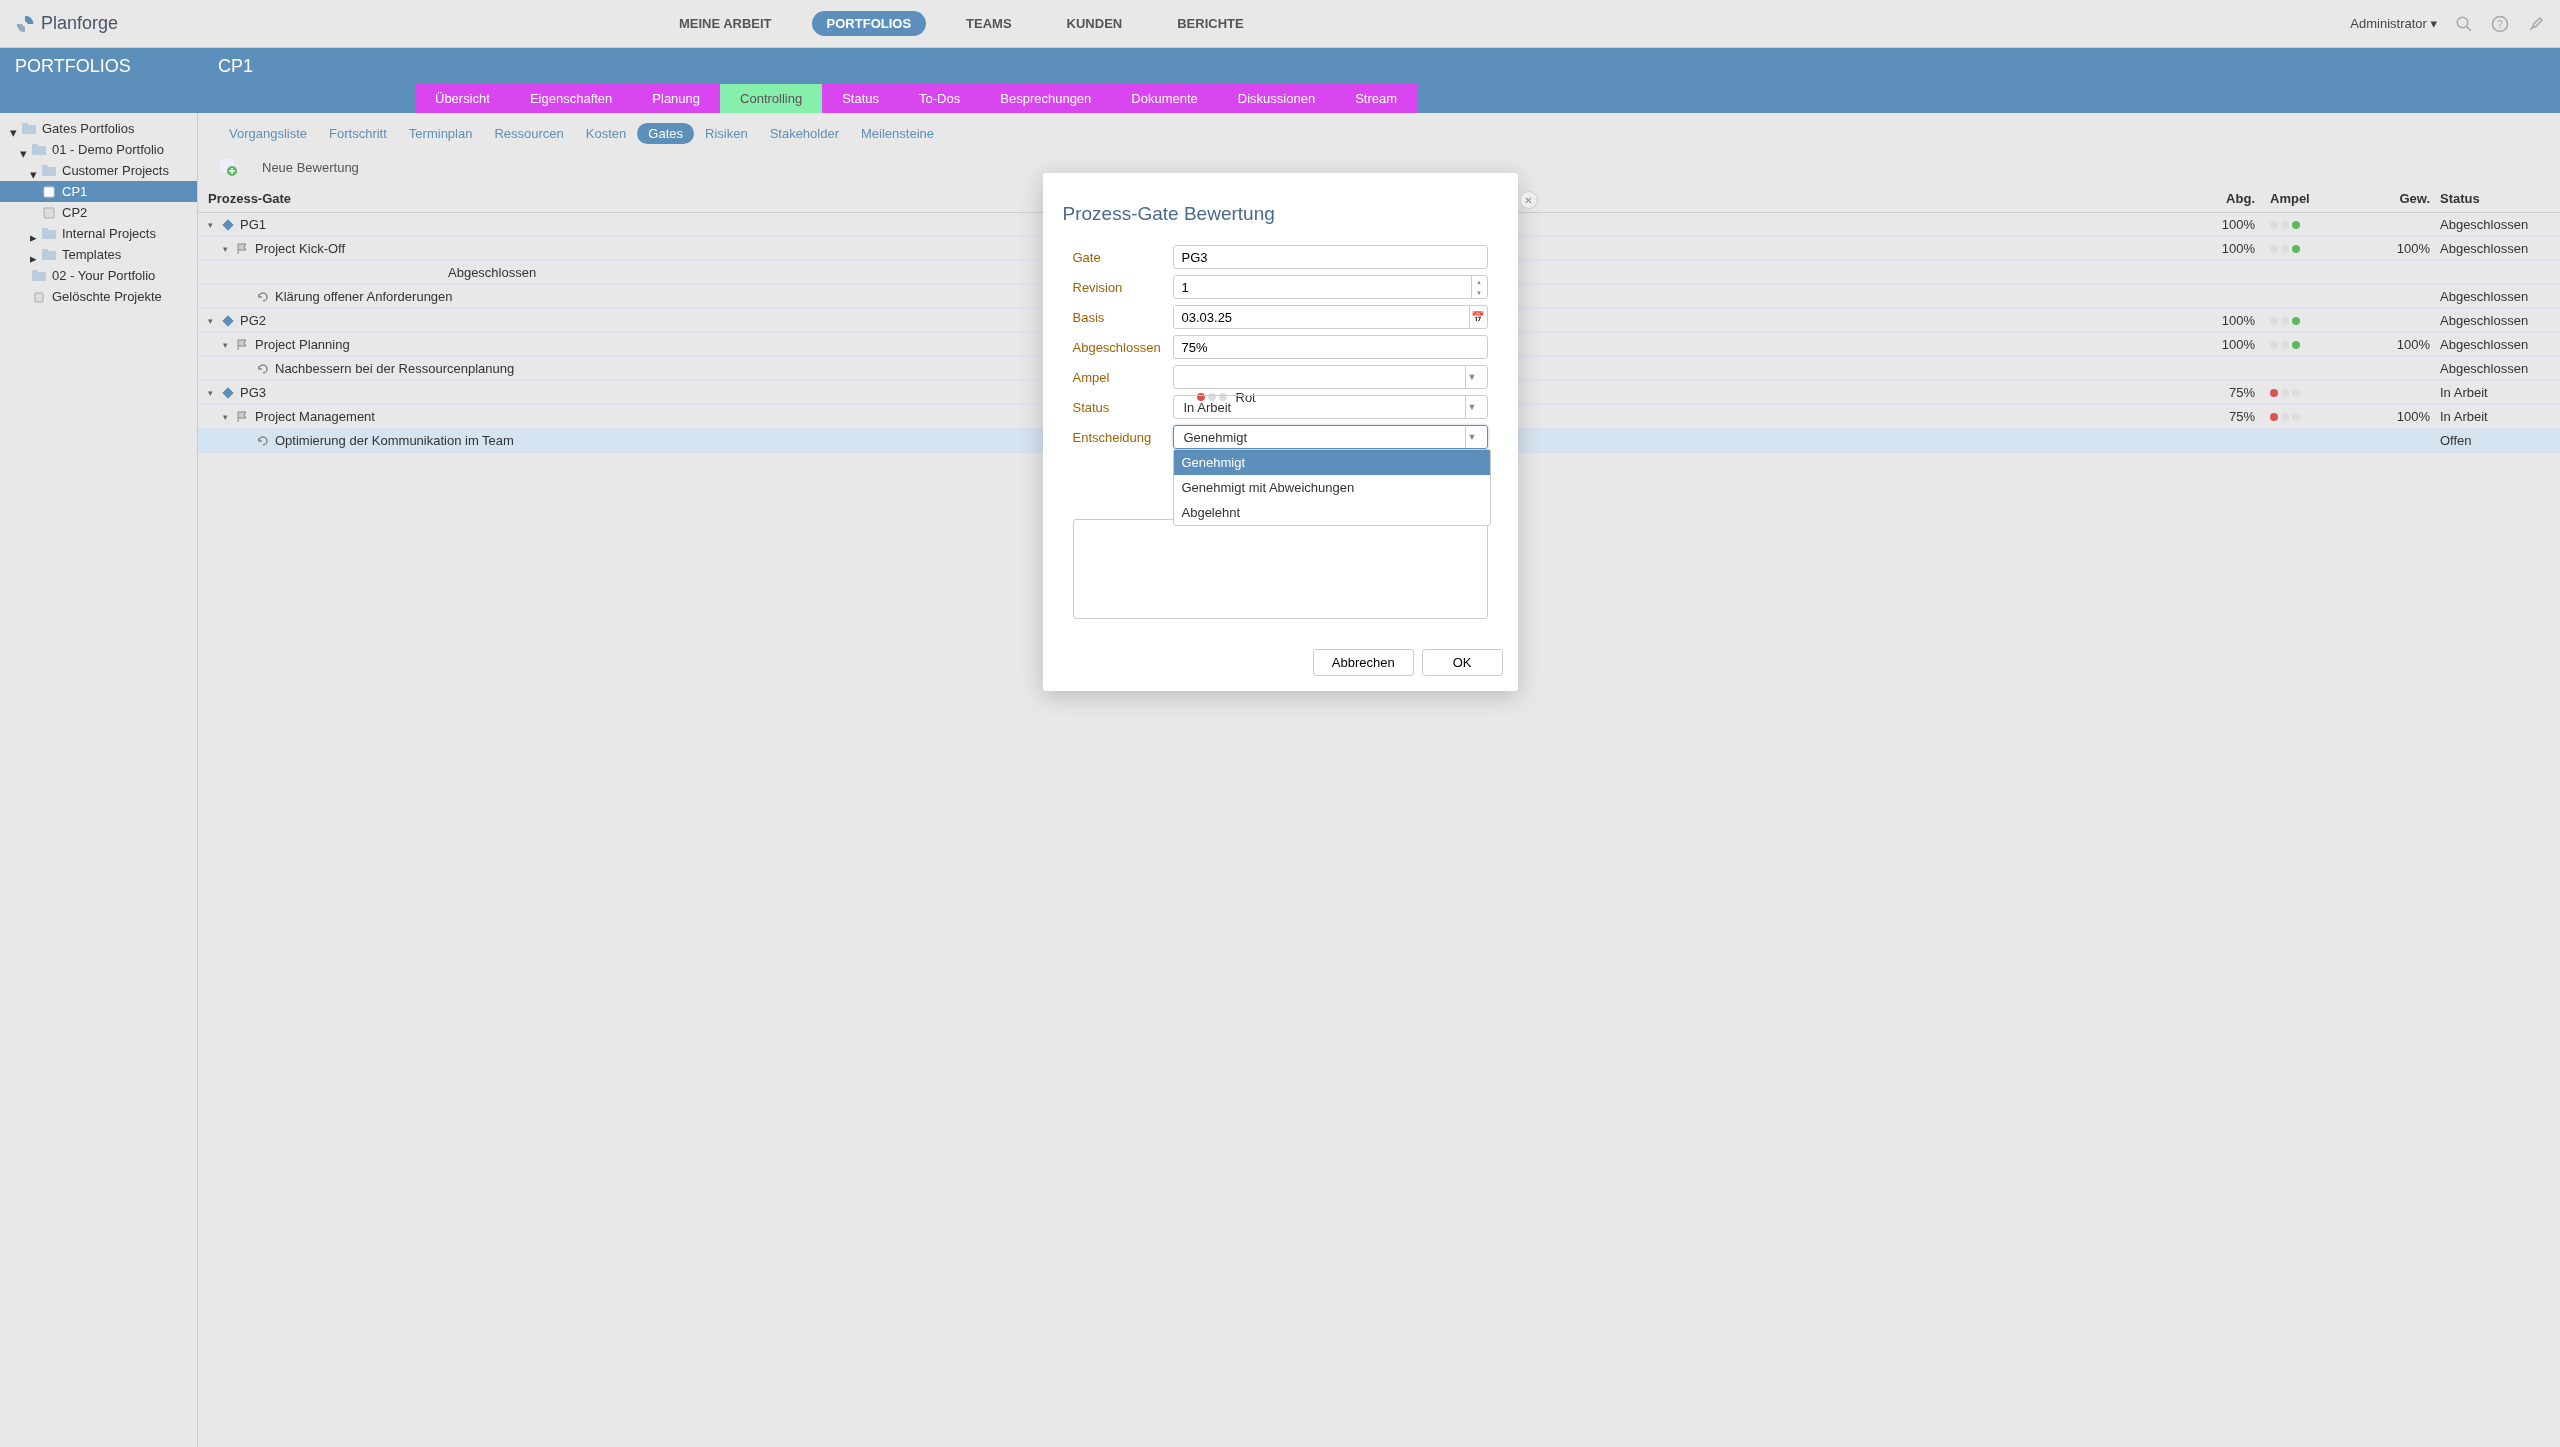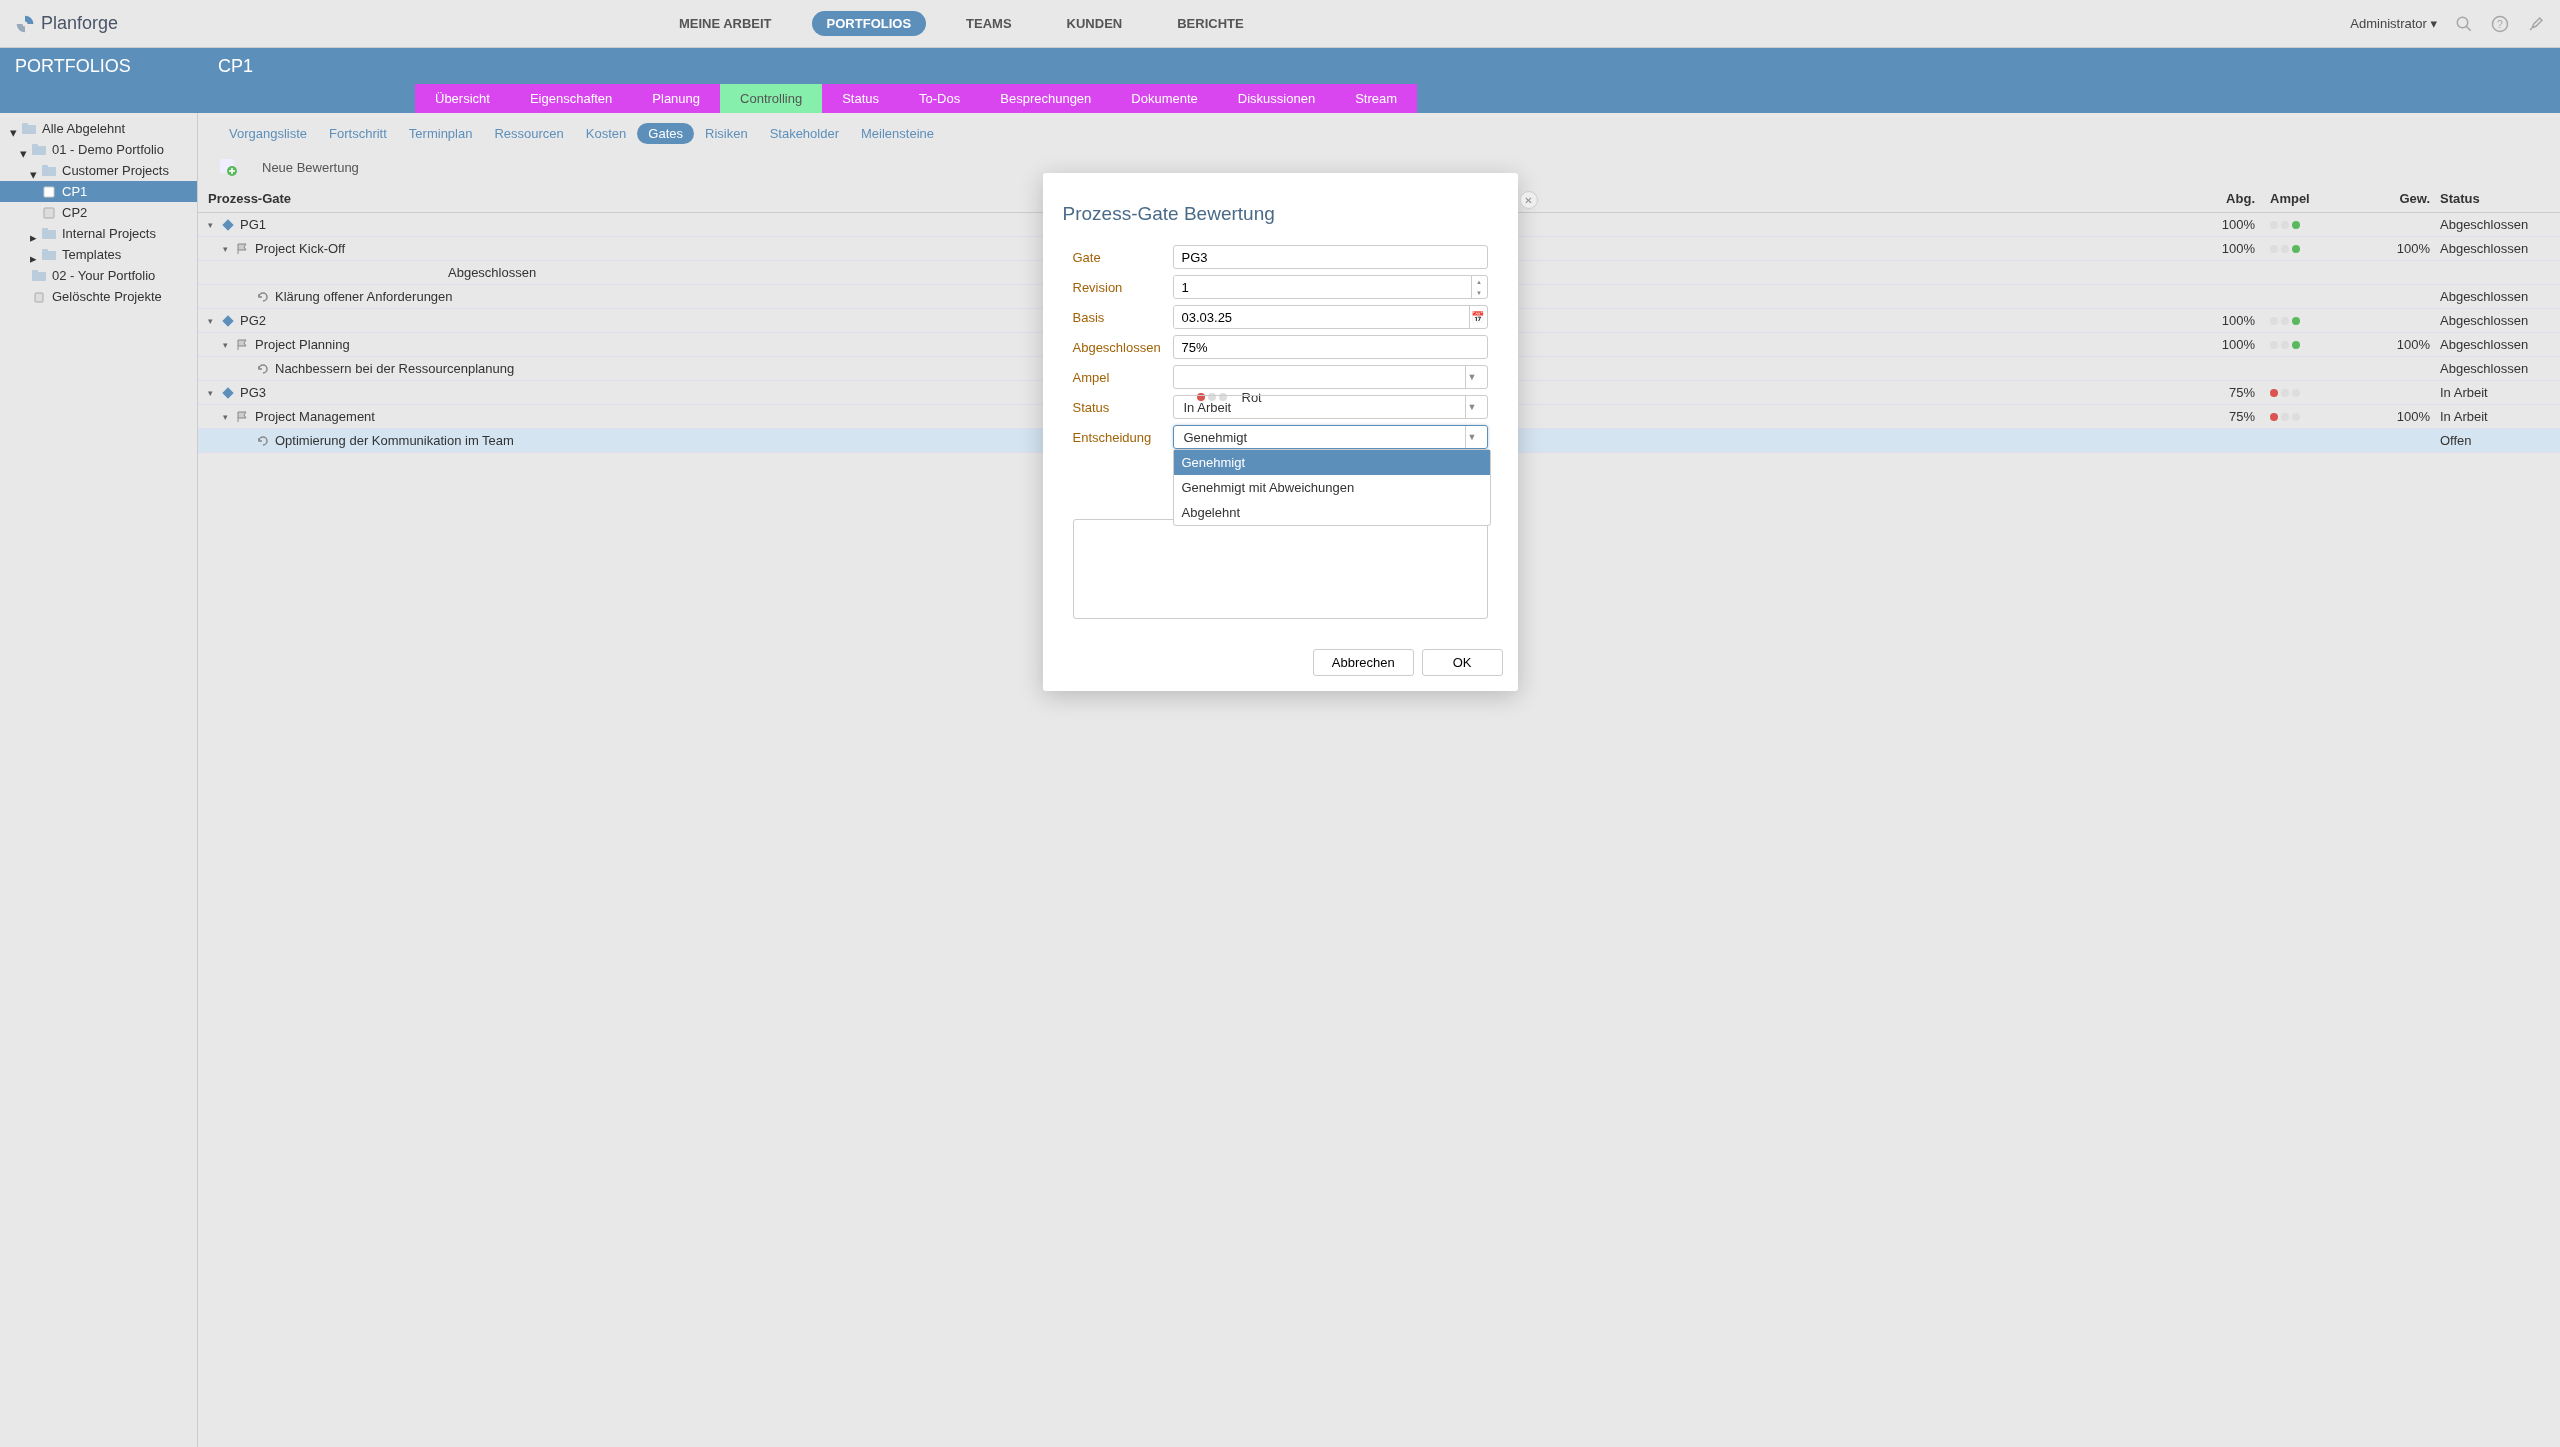--- a/index.html
+++ b/index.html
@@ -91,21 +91,21 @@
     .spinner-btn { flex: 1; font-size: 6px; display: flex; align-items: center; justify-content: center; color: #888; cursor: pointer; }
     .input-wrap { flex: 1; display: flex; height: 24px; border: 1px solid #ccc; border-radius: 3px; align-items: center; overflow: hidden; }
     .input-wrap input { flex: 1; border: none; outline: none; padding: 0 8px; font-size: 13px; height: 100%; }
     
     .form-select.highlighted { border-color: #5d8fbb; box-shadow: 0 0 3px rgba(93,143,187,0.5); }
     
     .dropdown-panel { position: absolute; background: white; border: 1px solid #ccc; border-radius: 3px; width: 318px; margin-top: 0; }
     .dropdown-option { padding: 5px 8px; font-size: 13px; cursor: pointer; }
     .dropdown-option.selected { background: #5d8fbb; color: white; }
     
-    .ampel-display { display: flex; align-items: center; gap: 15px; flex: 1; padding-left: 15px; margin-top: 40px; }
+    .ampel-display { display: flex; align-items: center; gap: 9px; flex: 1; padding-left: 15px; margin-top: 40px; }
     
     .form-textarea { width: 100%; height: 100px; border: 1px solid #ccc; border-radius: 3px; margin-top: 3px; }
     
     .modal-footer { padding: 10px 15px 15px; display: flex; justify-content: flex-end; gap: 8px; }
     .btn { padding: 5px 18px; border: 1px solid #ccc; border-radius: 3px; background: white; font-size: 13px; cursor: pointer; }
     
     .cal-icon { width: 18px; height: 100%; border-left: 1px solid #ccc; display: flex; align-items: center; justify-content: center; font-size: 11px; color: #888; cursor: pointer; }
   </style>
 </head>
 <body>
@@ -164,21 +164,21 @@
 
 <div class="content">
 
   <div class="sidebar">
     <div class="tree-item">
       <span class="tree-toggle">▾</span>
       <svg class="tree-icon" viewBox="0 0 16 12">
           <rect x="0" y="2" width="14" height="9" rx="1" fill="#bcd"></rect>
           <rect x="0" y="0" width="6" height="3" rx="1" fill="#bcd"></rect>
         </svg>
-      <span>Alle Abgelehnt</span>
+      <span>Gates Portfolios</span>
     </div>
     <div class="tree-item tree-indent-1">
       <span class="tree-toggle">▾</span>
       <svg class="tree-icon" viewBox="0 0 16 12">
           <rect x="0" y="2" width="14" height="9" rx="1" fill="#bcd"></rect>
           <rect x="0" y="0" width="6" height="3" rx="1" fill="#bcd"></rect>
         </svg>
       <span>01 - Demo Portfolio</span>
     </div>
     <div class="tree-item tree-indent-2">

